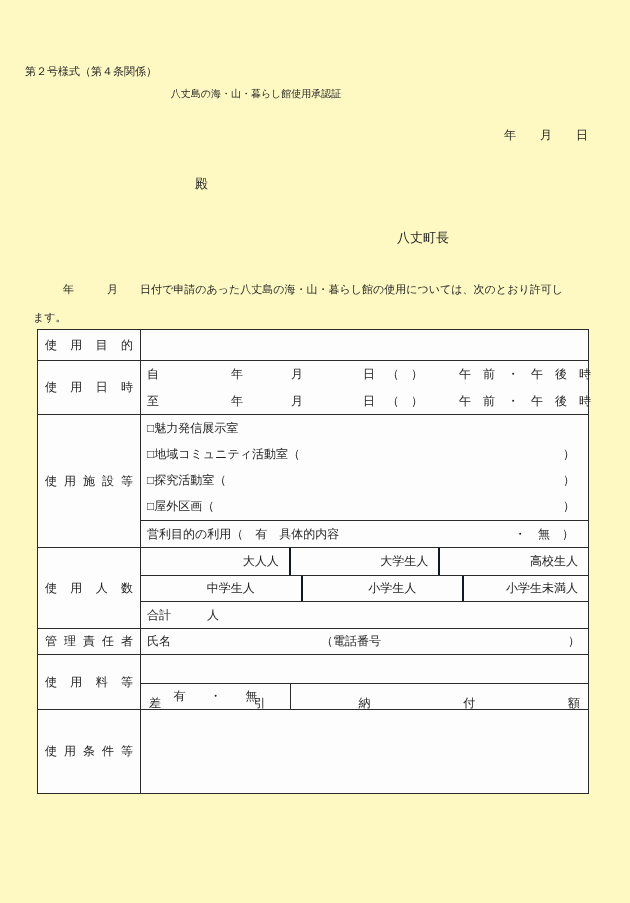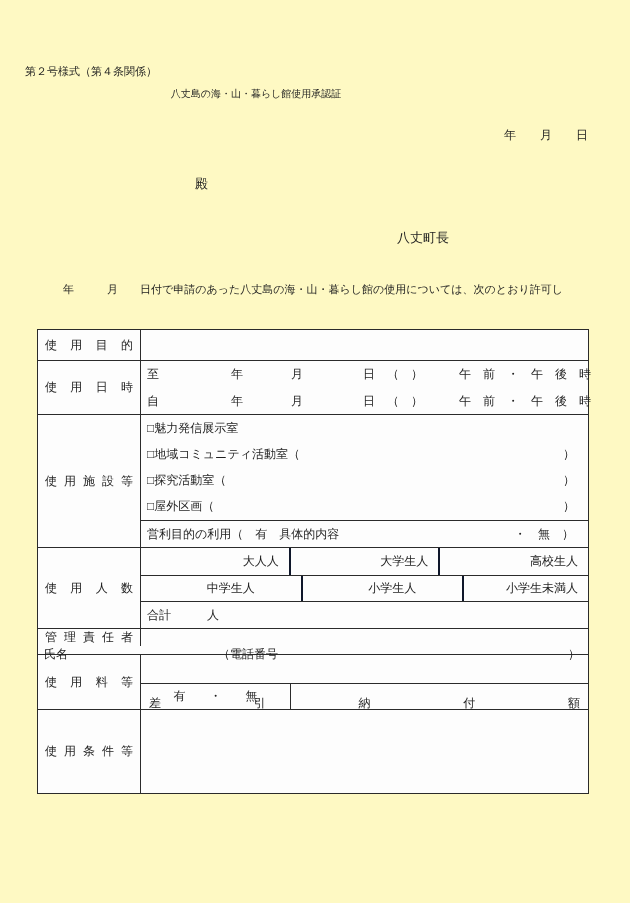--- a/index.html
+++ b/index.html
@@ -36,21 +36,21 @@
     box-sizing:border-box;
   }
   .lbl > span { display:block; padding:0 7px; text-align:justify; text-align-last:justify; }
   .cnt { flex:1; min-width:0; box-sizing:border-box; }
   .col { display:flex; flex-direction:column; }
 
   .r1 { height:30px; }
   .r2 { height:54px; }
   .r3 { height:133px; }
   .r4 { height:81px; }
-  .r5 { height:26px;flex-direction:column; }
+  .r5 { height:26px; }
   .r6 { height:55px; }
   .r7 { height:84px; }
 
   .dt-lines { justify-content:space-around; }
   .dtline { padding-left:6px; white-space:pre; line-height:1; }
 
   .fac-options { height:105px; display:flex; flex-direction:column; justify-content:space-around; }
   .opt { display:flex; align-items:center; padding-left:6px; }
   .opt .close { margin-left:auto; padding-right:13px; }
   .fac-commercial { height:27px; border-top:1px solid #2b2b2b; display:flex; align-items:center; padding-left:6px; box-sizing:border-box; }
@@ -79,37 +79,38 @@
 <body>
 
 <div class="page">
 
   <div class="abs form-number">第２号様式（第４条関係）</div>
   <div class="abs doc-title">八丈島の海・山・暮らし館使用承認証</div>
   <div class="abs date-line">年　　月　　日</div>
   <div class="abs addressee">殿</div>
   <div class="abs issuer">八丈町長</div>
   <div class="abs body-line1">年　　　月　　日付で申請のあった八丈島の海・山・暮らし館の使用については、次のとおり許可し</div>
+  <div class="abs body-line2">ます。</div>
 
   <div class="abs tbl">
 
     <div class="trow r1">
       <div class="lbl">
           <span>使用目的</span>
         </div>
       <div class="cnt field"></div>
     </div>
 
     <div class="trow r2">
       <div class="lbl">
           <span>使用日時</span>
         </div>
       <div class="cnt col dt-lines">
+        <div class="dtline">自　　　　　　年　　　　月　　　　　日　（　）　　　午　前　・　午　後　時</div>
         <div class="dtline">至　　　　　　年　　　　月　　　　　日　（　）　　　午　前　・　午　後　時</div>
-        <div class="dtline">自　　　　　　年　　　　月　　　　　日　（　）　　　午　前　・　午　後　時</div>
       </div>
     </div>
 
     <div class="trow r3">
       <div class="lbl">
           <span>使用施設等</span>
         </div>
       <div class="cnt col">
         <div class="fac-options">
           <div class="opt">

